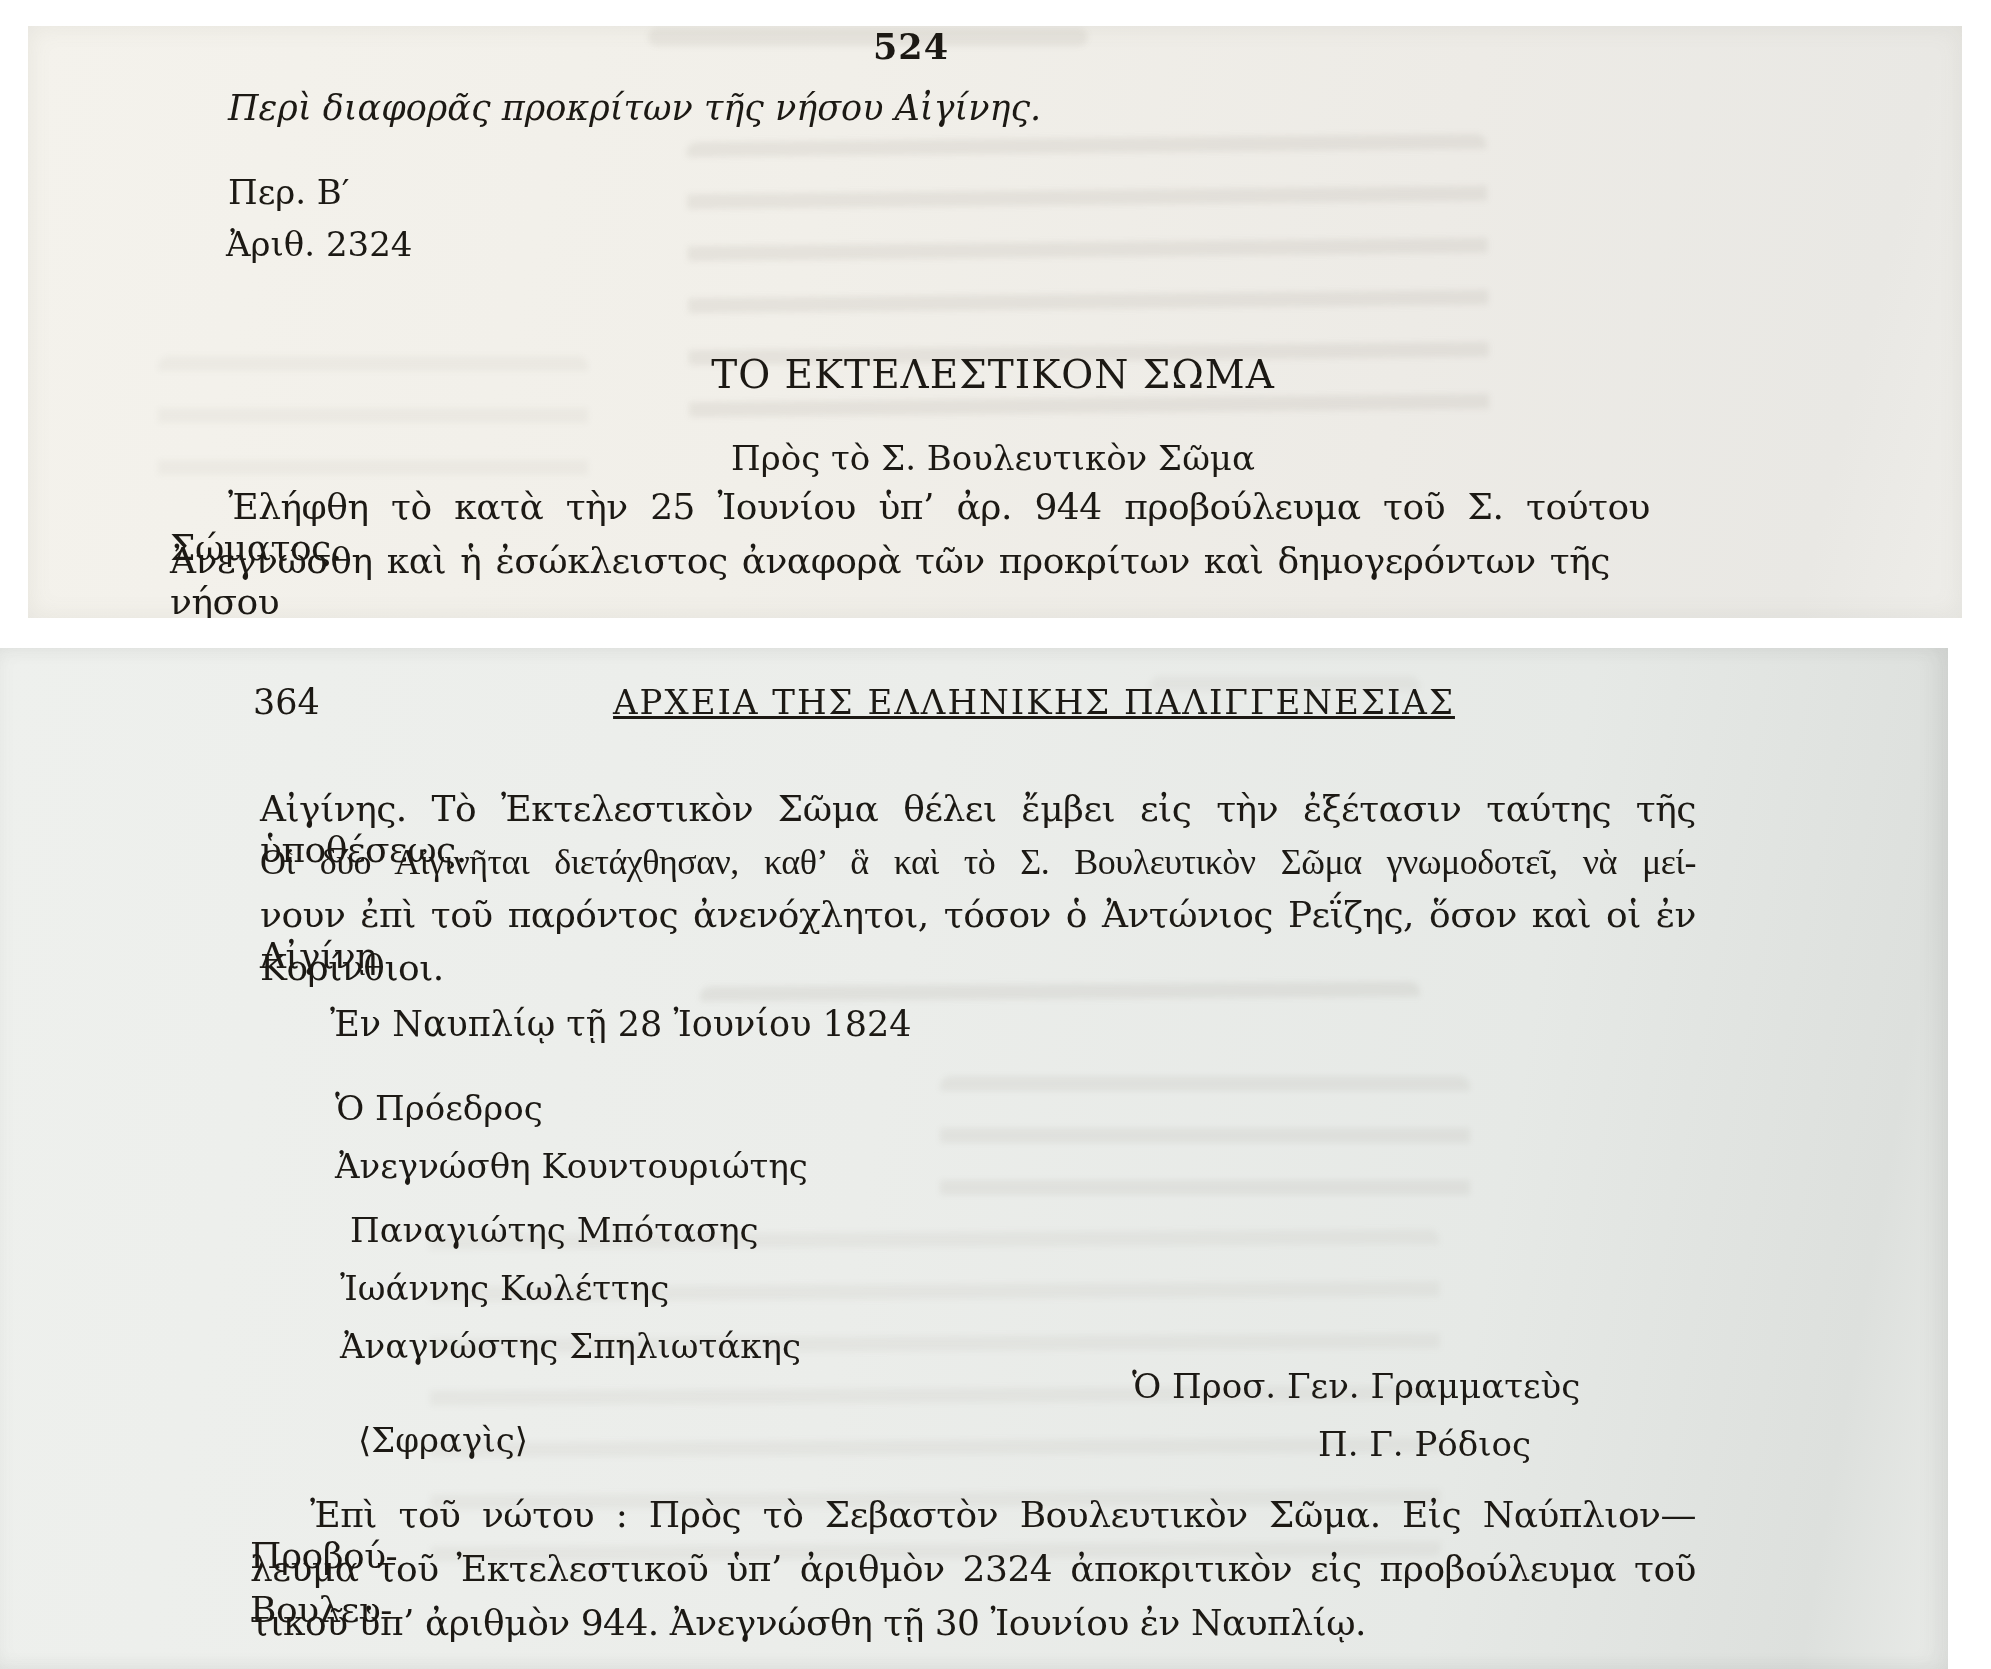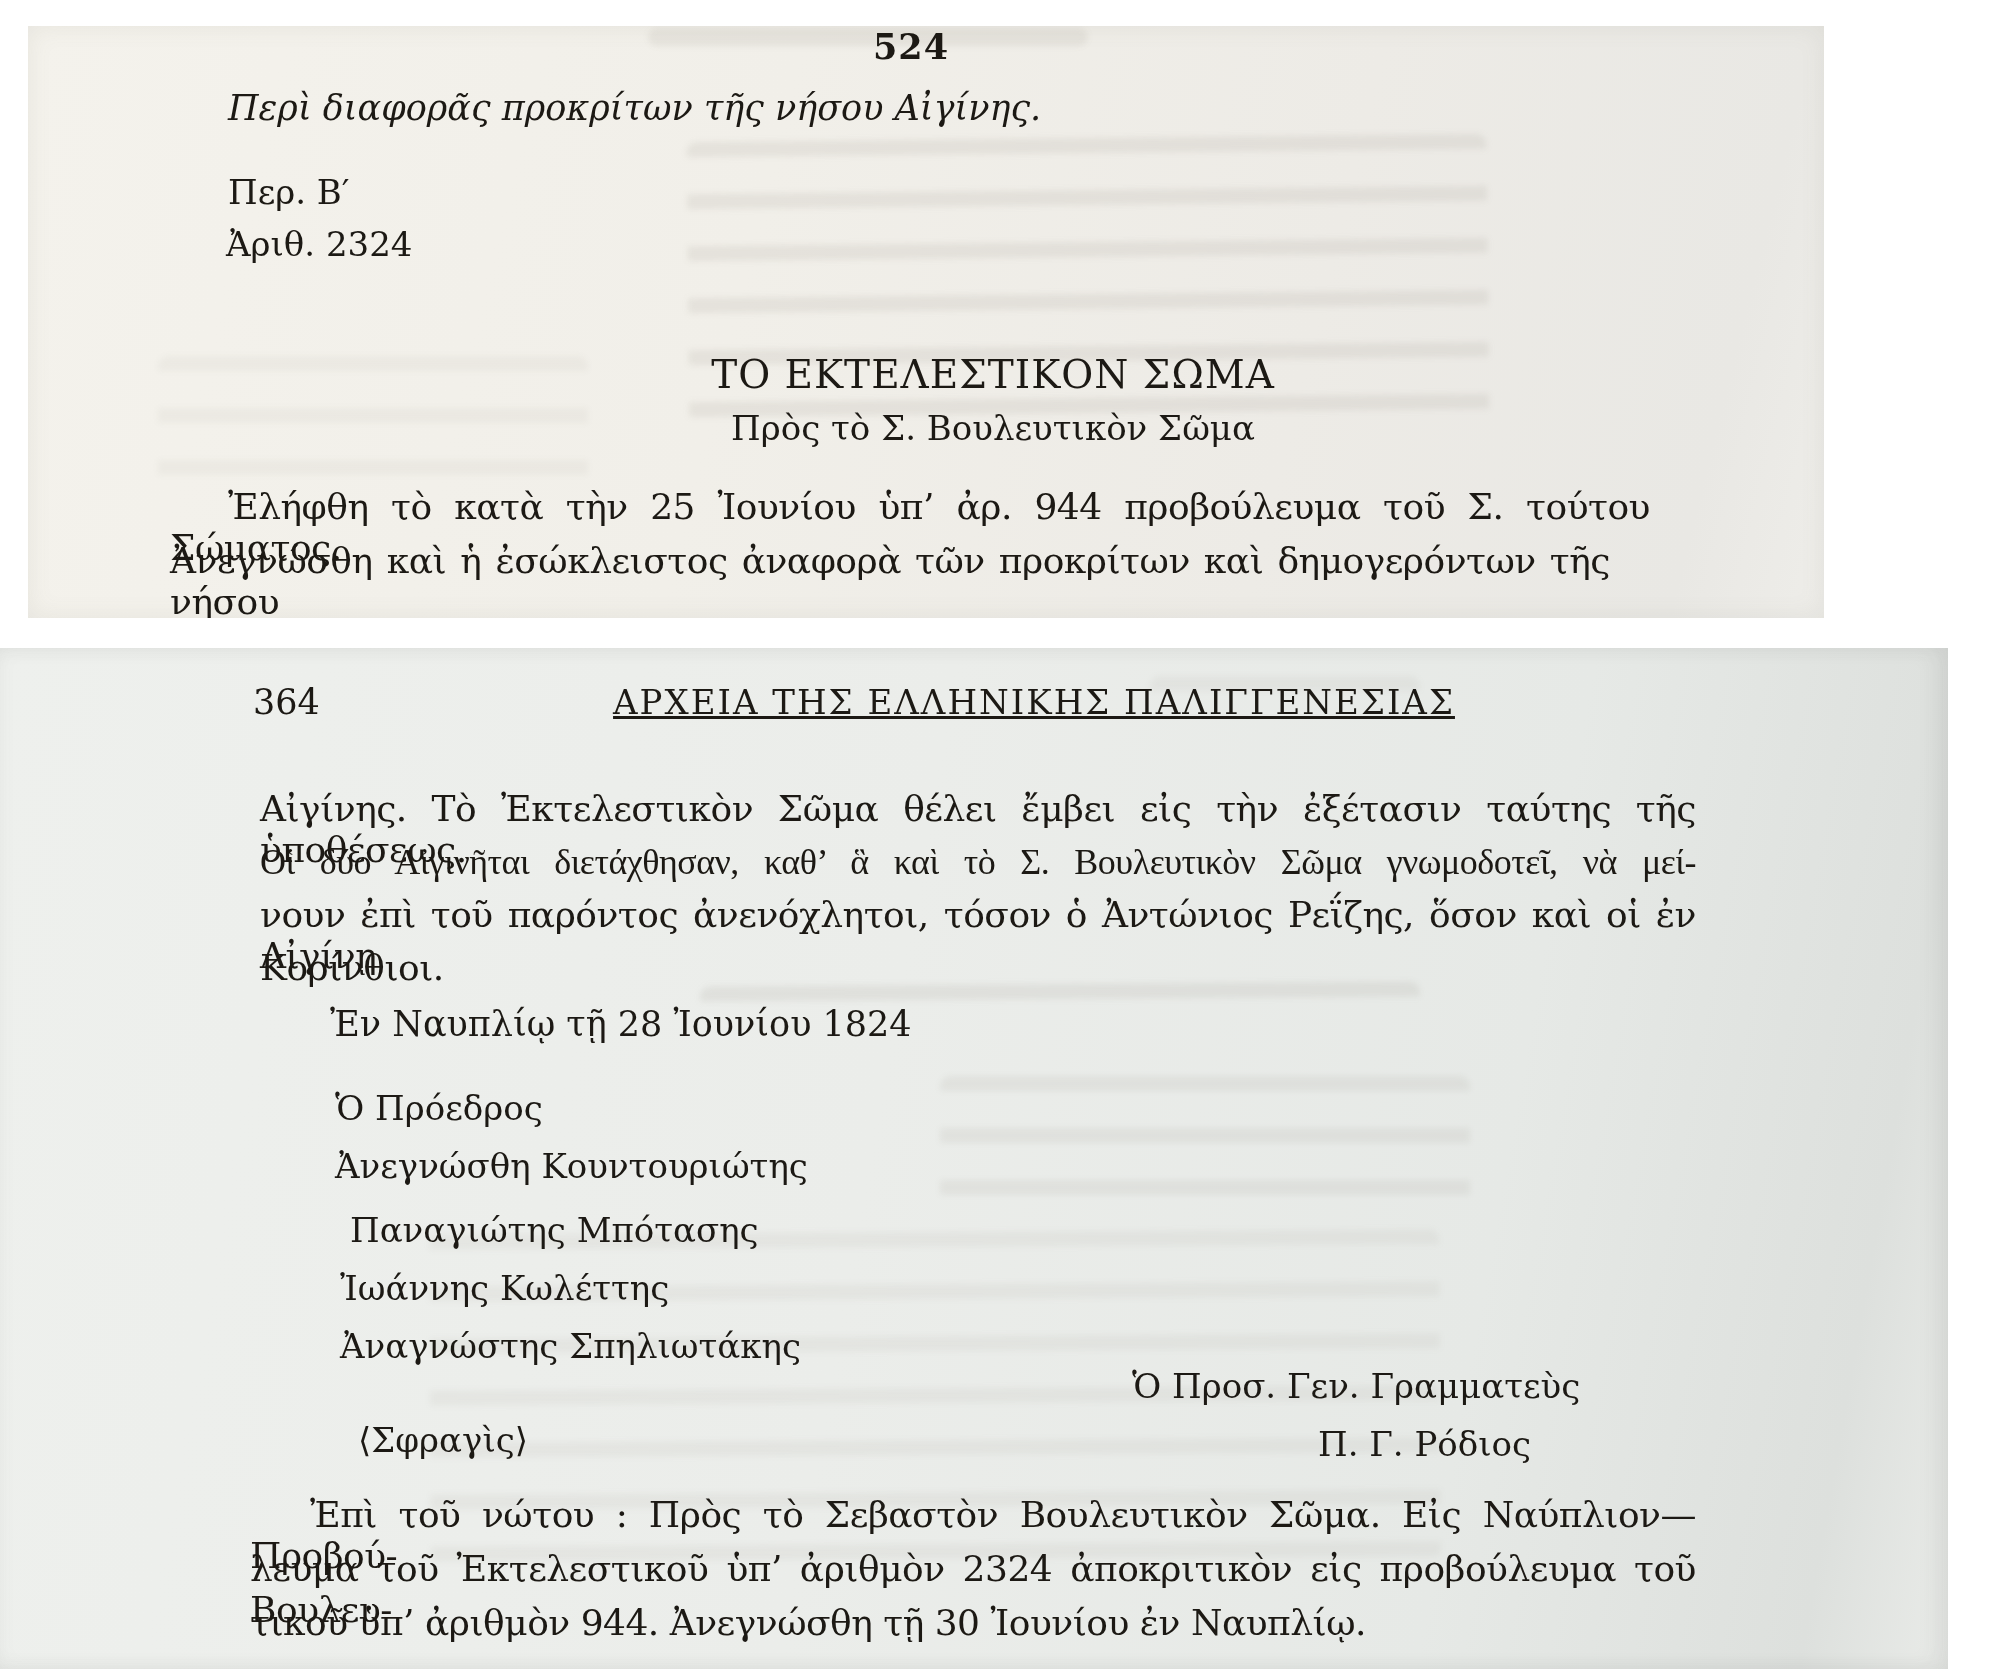--- a/index.html
+++ b/index.html
@@ -4,39 +4,39 @@
 <style>
   html,body{margin:0;padding:0;}
   body{
     width:1991px;height:1669px;position:relative;overflow:hidden;
     background:#ffffff;
     font-family:"DejaVu Serif", serif;
     color:#1c1914;
   }
   .scan{position:absolute;overflow:hidden;}
   #scan-top{
-    left:28px;top:26px;width:1796px;height:592px;
+    left:28px;top:26px;width:1934px;height:592px;
     background:linear-gradient(104deg,#f4f2ec 0%,#f1efe9 40%,#edebe6 70%,#e9e8e4 92%,#eeede9 100%);
     box-shadow:inset 0 0 24px rgba(120,115,100,0.10);
   }
   #scan-bottom{
     left:0px;top:648px;width:1948px;height:1021px;
     background:linear-gradient(100deg,#eef0ed 0%,#ebedea 45%,#e6e9e6 75%,#dde0dd 93%,#e9ebe8 100%);
     box-shadow:inset -12px 0 20px rgba(60,60,60,0.07), inset 0 0 18px rgba(120,120,115,0.06);
   }
   .t{position:absolute;white-space:nowrap;}
   
   .pgnum-top{left:845px;top:0px;font-size:35px;font-weight:bold;letter-spacing:1px;}
   .subject{left:200px;top:62px;font-size:35px;font-style:italic;}
   .per-line{left:200px;top:146px;font-size:34px;text-align:center;}
   .arith-line{left:198px;top:198px;font-size:34px;}
   .centercol{position:absolute;left:20px;width:1890px;text-align:center;}
   .head1{top:262px;font-size:39px;letter-spacing:1px;font-weight:500;}
   .head2{top:326px;font-size:39px;letter-spacing:1px;}
-  .salut{top:382px;font-size:34px;}
+  .salut{top:412px;font-size:34px;}
   .para-top-line{position:absolute;left:142px;width:1480px;font-size:36px;letter-spacing:-0.5px;
     white-space:normal;text-align:justify;text-align-last:justify;}
   .pt1{top:460px;text-indent:58px;}
   .pt2{top:514px;width:1440px;text-align-last:justify;}
   
   .pgnum-bottom{left:253px;top:34px;font-size:35px;}
   .runtitle{position:absolute;left:0;top:34px;width:100%;text-align:center;text-indent:120px;
     font-size:34px;letter-spacing:2px;text-decoration:underline;}
   .para-b-line{position:absolute;left:260px;width:1436px;font-size:36px;letter-spacing:-0.5px;
     white-space:normal;text-align:justify;text-align-last:justify;}

